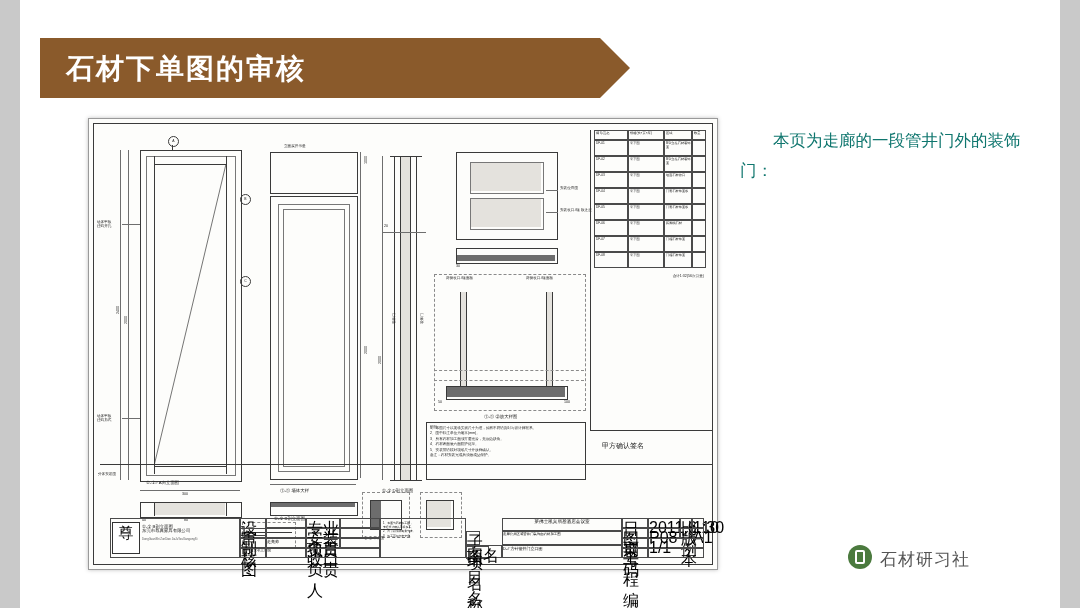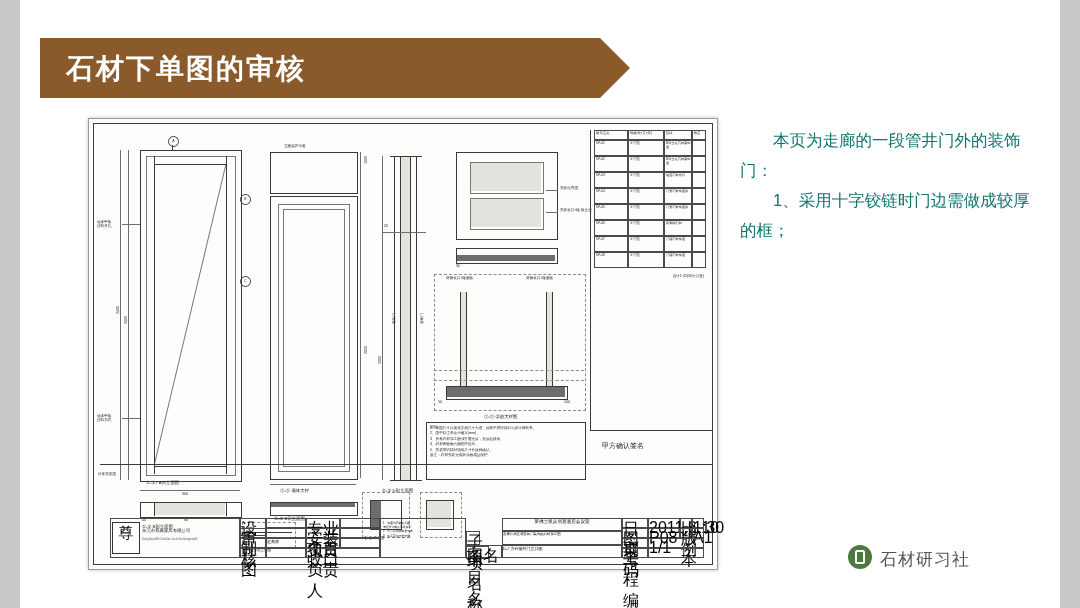--- a/index.html
+++ b/index.html
@@ -335,19 +335,18 @@
         <div class="cell" style="left:538px;top:20px;width:56px;height:10px;">1/1</div>
         <div class="cell" style="left:512px;top:30px;width:26px;height:10px;">工程编号</div>
         <div class="cell" style="left:538px;top:30px;width:56px;height:10px;"></div>
       </div>
 
     </div>
   </div>
 
   <div id="notes">
     <p class="indent">本页为走廊的一段管井门外的装饰门：</p>
-    <p class="indent">1、采用十字铰链时门边需做成较厚的框；</p>
   </div>
 
   <div id="wm-logo"></div>
   <div id="watermark">石材研习社</div>
 
 </div>
 
 </body></html>

